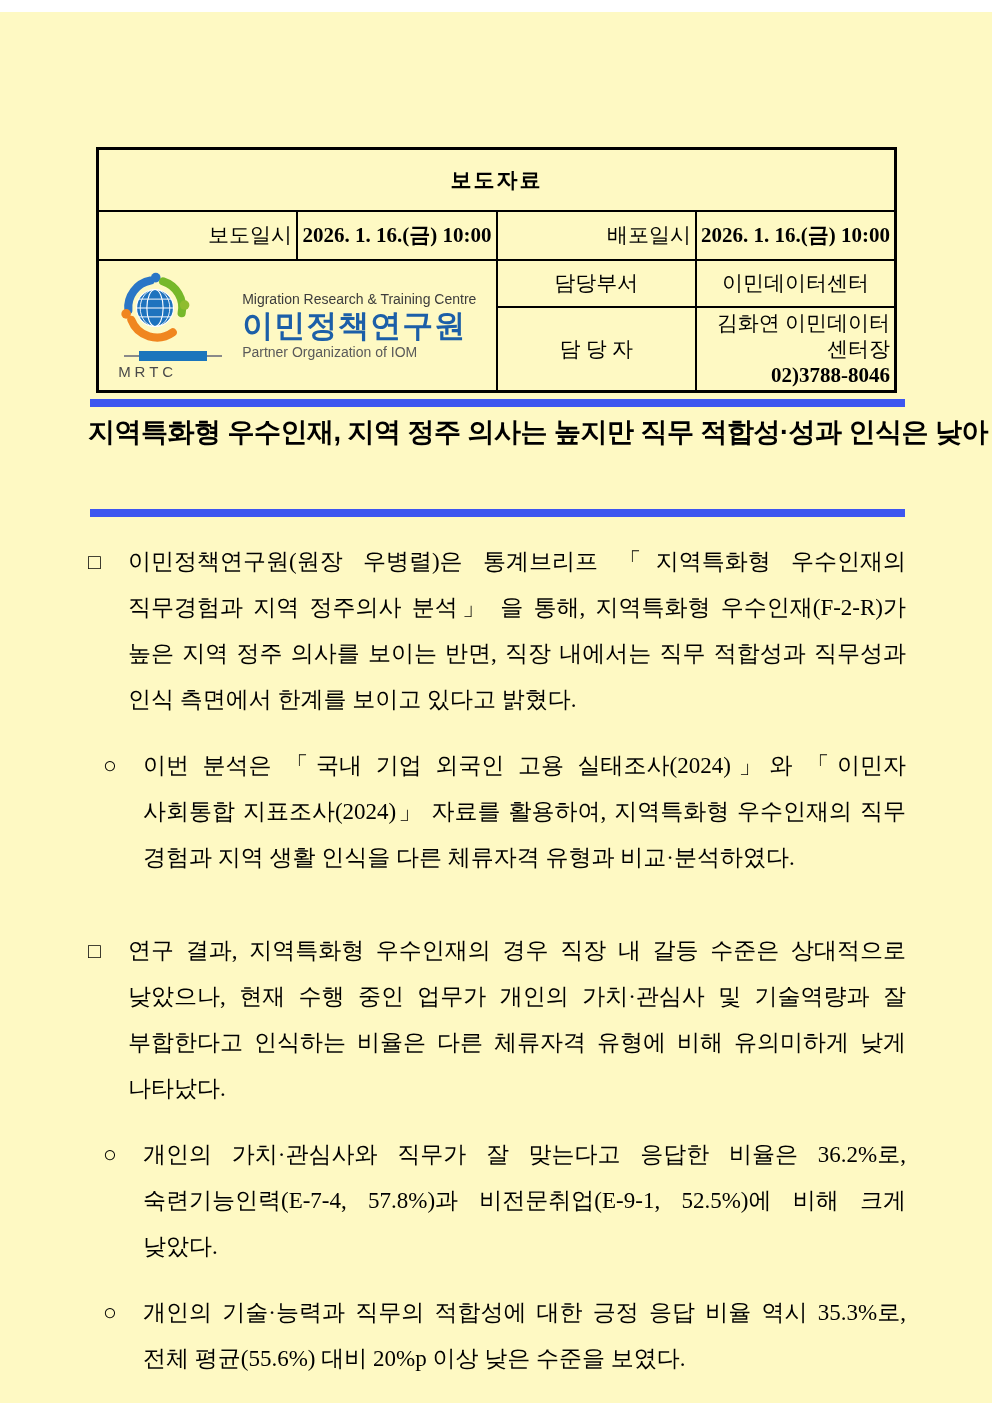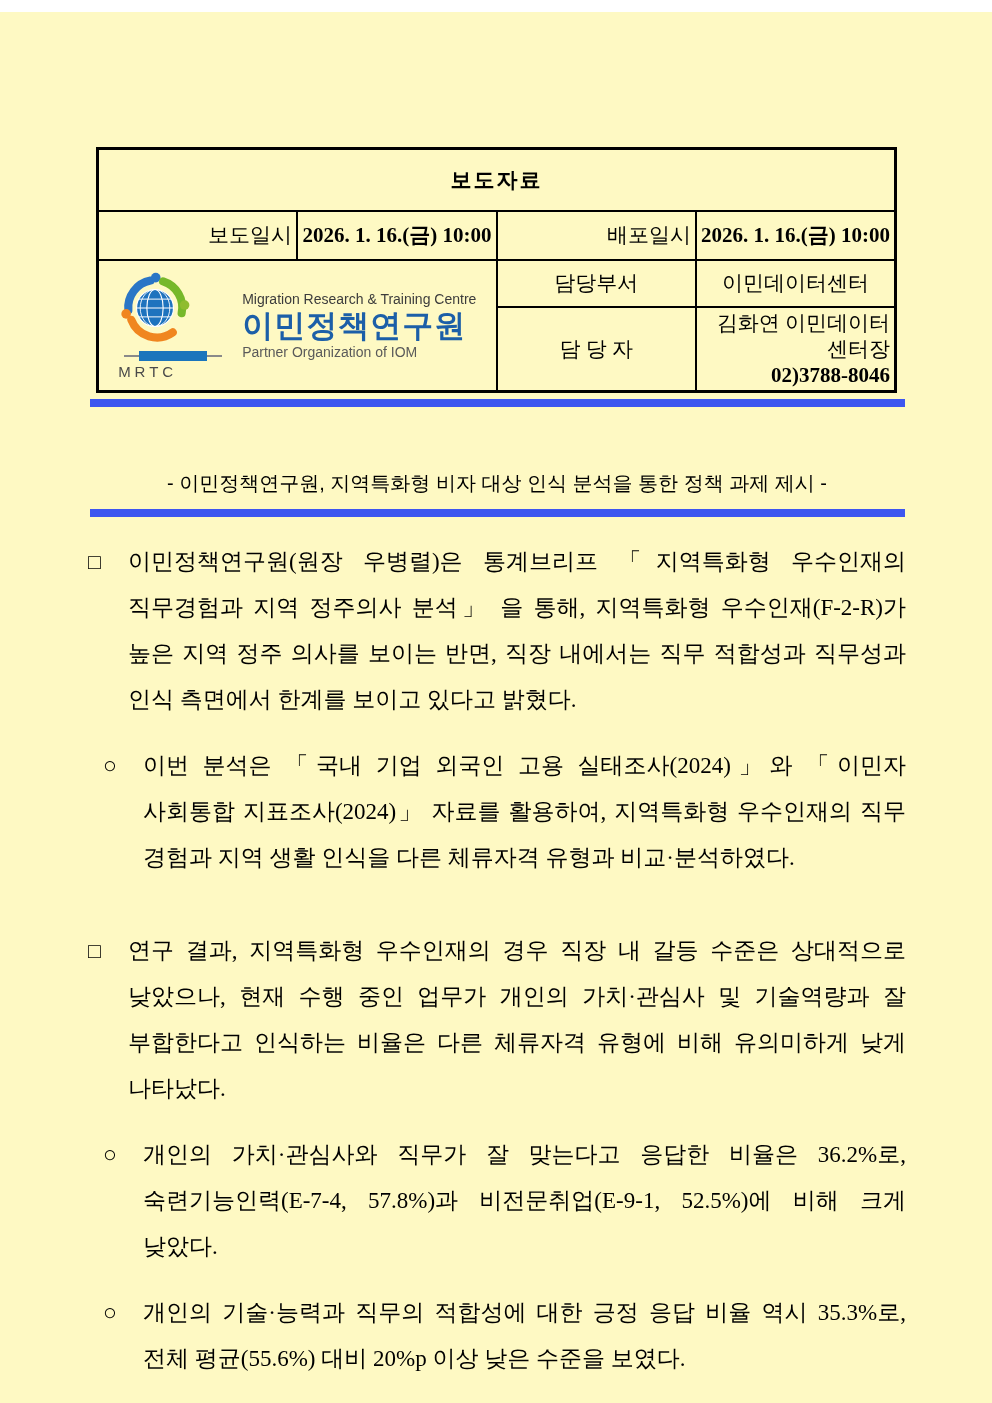--- a/index.html
+++ b/index.html
@@ -215,22 +215,22 @@
       <td class="col-value2 contact-cell">
         <div>김화연 이민데이터센터장</div>
         <div class="cell-bold">02)3788-8046</div>
       </td>
     </tr>
   </tbody>
     </table>
 
   <div class="divider top" style="background: rgb(61, 86, 240);"></div>
 
-
-  <div class="subtitle">- 이민정책연구원, 지역특화형 비자 대상 인식 분석을 통한 정책 과제 제시 -</div>
+  <h1 class="headline">지역특화형 우수인재, 지역 정주 의사는 높지만 직무 적합성·성과 인식은 낮아</h1>
+
 
   <div class="divider bottom" style="background: rgb(61, 86, 240);"></div>
 
   <div class="body-text" id="paragraphs">
       <div class="para level1 first">
         <span class="bullet">□</span>
         <div class="ptext">이민정책연구원(원장 우병렬)은 통계브리프 「지역특화형 우수인재의 직무경험과 지역 정주의사 분석」 을 통해, 지역특화형 우수인재(F-2-R)가 높은 지역 정주 의사를 보이는 반면, 직장 내에서는 직무 적합성과 직무성과 인식 측면에서 한계를 보이고 있다고 밝혔다.</div>
       </div>
       <div class="para level2">
         <span class="bullet">○</span>

